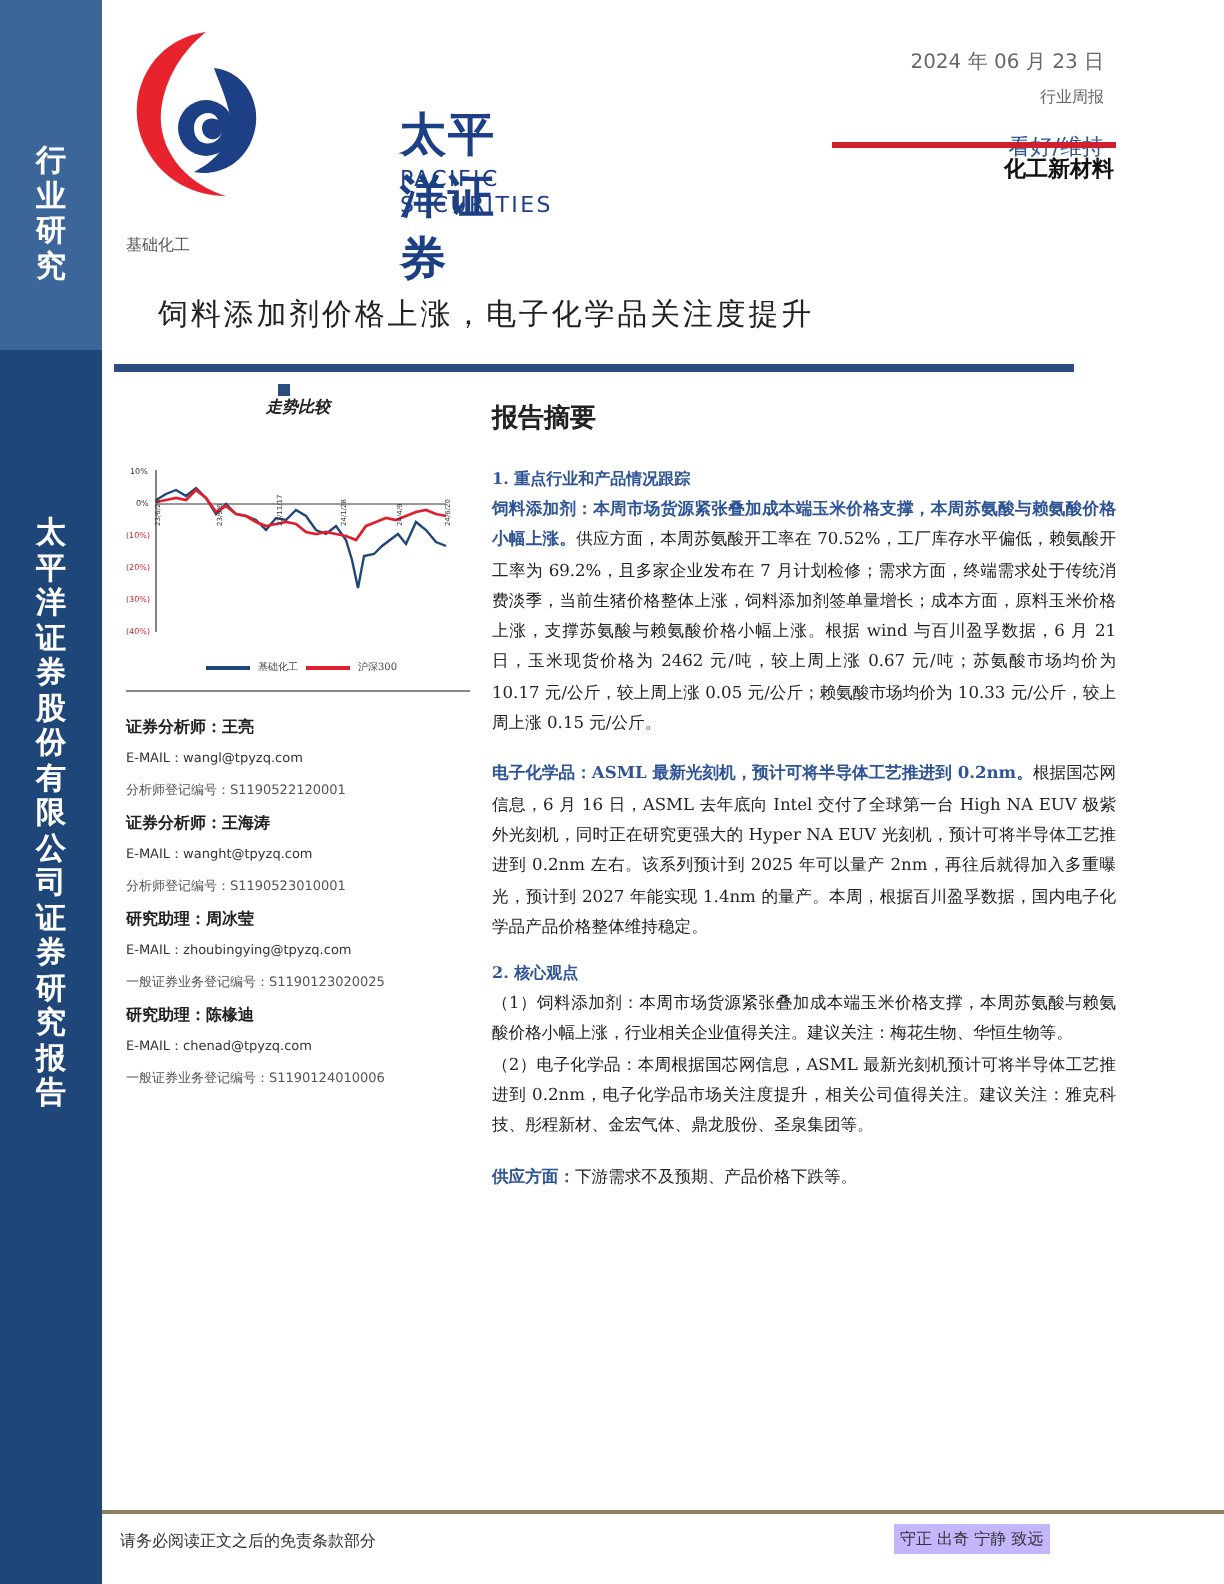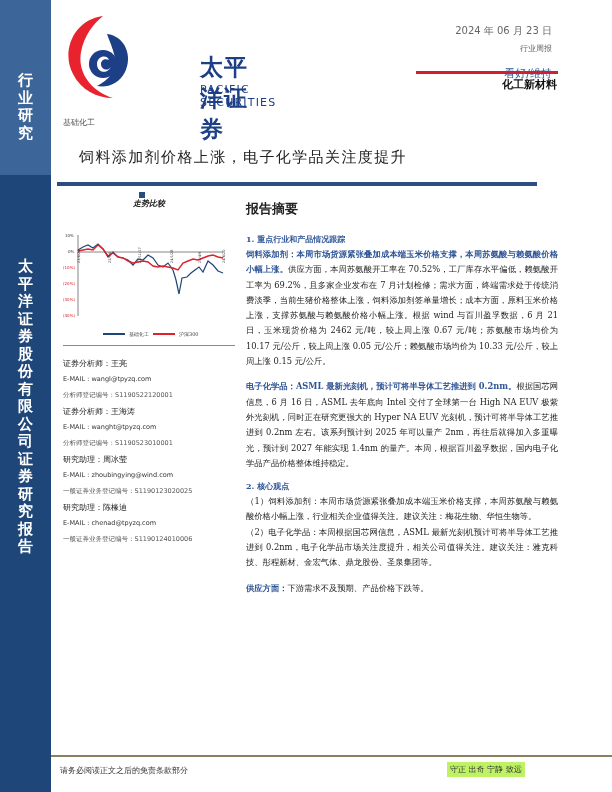--- a/index.html
+++ b/index.html
@@ -30,32 +30,32 @@
   .sec-head { display:flex; align-items:center; font-size:8px; font-weight:bold; font-style:italic;flex-direction:column; }
   .sec-head .sq { width:6px; height:6px; background:#2b4d80; margin-right:14px; }
   .chart-box { position:relative; width:172px; height:128px; margin-top:6px; }
   .chart-bottom-rule { width:172px; height:1px; background:#888; margin-top:2px; }
   .legend { position:absolute; bottom:6px; left:40px; font-size:5px; color:#444; display:flex; align-items:center; gap:4px; }
   .legend .ln { display:inline-block; width:22px; height:2px; }
   .related { margin-top:14px; }
   .related h4 { font-size:8px; font-weight:bold; margin-bottom:6px; }
   .related p { font-size:8px; line-height:12.5px; color:#333; font-family:"DejaVu Sans", sans-serif; }
   .analyst { margin-top:12px; }
-  .analyst .name { font-size:8px; font-weight:normal; margin-bottom:6px; }
+  .analyst .name { font-size:8px; font-weight:bold; margin-bottom:6px; }
   .analyst .mail { font-family:"DejaVu Sans", sans-serif; font-size:6.5px; color:#333; margin-bottom:7px; }
   .analyst .cert { font-family:"DejaVu Sans", sans-serif; font-size:6.5px; color:#555; margin-bottom:6px; }
   .right-col { position:absolute; left:246px; top:200px; width:312px; }
   .summary-h { font-size:13px; font-weight:bold; margin-bottom:16px; }
   .subhead { font-size:8px; font-weight:bold; color:#2f5597; margin-bottom:2px; }
   .para { font-size:8.3px; line-height:15.3px; color:#222; text-align:justify; }
   .para b { color:#2f5597; }
   .gap { height:10px; }
   .footer-line { position:absolute; left:51px; top:755px; width:561px; height:2px; background:#8a8060; }
   .footer-left { position:absolute; left:60px; top:765px; font-size:8px; color:#333; }
-  .footer-right { position:absolute; left:447px; top:762px; font-size:8px; color:#333; background:#bef264; padding:2px 3px; }
+  .footer-right { position:absolute; left:447px; top:762px; font-size:8px; color:#333; background:#c4b5fd; padding:2px 3px; }
 </style>
 </head>
 <body>
 
 <div class="leftbar"></div>
 <div class="leftbar-top"></div>
 <div class="vtext" style="top:72px;" id="vt1">
     <span>行</span>
     <span>业</span>
     <span>研</span>
@@ -143,21 +143,21 @@
 
 
   <div class="analyst">
     <div class="name">证券分析师：王亮</div>
     <div class="mail">E-MAIL：wangl@tpyzq.com</div>
     <div class="cert">分析师登记编号：S1190522120001</div>
     <div class="name">证券分析师：王海涛</div>
     <div class="mail">E-MAIL：wanght@tpyzq.com</div>
     <div class="cert">分析师登记编号：S1190523010001</div>
     <div class="name">研究助理：周冰莹</div>
-    <div class="mail">E-MAIL：zhoubingying@wind.com</div>
+    <div class="mail">E-MAIL：zhoubingying@tpyzq.com</div>
     <div class="cert">一般证券业务登记编号：S1190123020025</div>
     <div class="name">研究助理：陈椽迪</div>
     <div class="mail">E-MAIL：chenad@tpyzq.com</div>
     <div class="cert">一般证券业务登记编号：S1190124010006</div>
   </div>
 </div>
 
 <div class="right-col">
   <div class="summary-h">报告摘要</div>
   <div class="subhead">1. 重点行业和产品情况跟踪</div>

